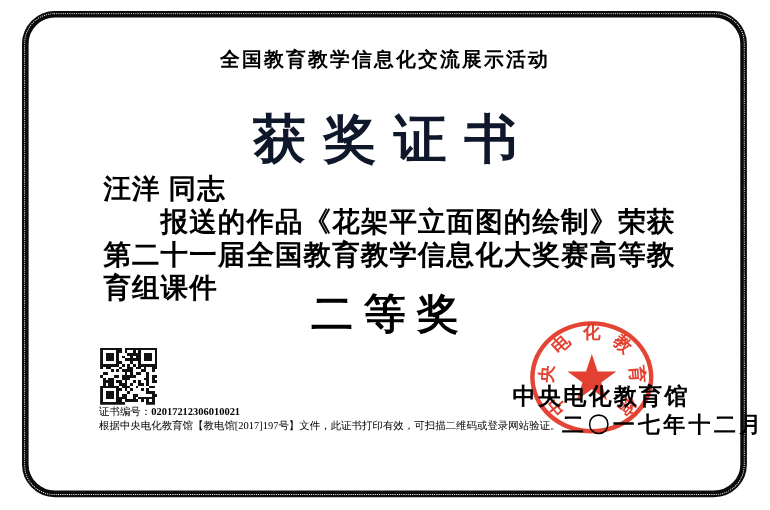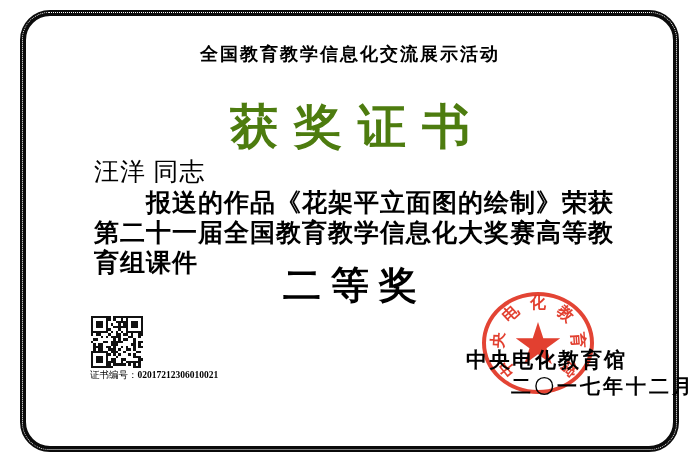--- a/index.html
+++ b/index.html
@@ -14,24 +14,24 @@
   .frame::after {
     content:""; position:absolute; inset:-4px; border:1px dotted #ffffff; border-radius:27px;
   }
   .header {
     position:absolute; left:0; top:42px; width:100%; text-align:center;
     font-family:Liberation Sans, sans-serif; font-weight:bold;
     font-size:18px; letter-spacing:2px;
   }
   .cert-title {
     position:absolute; left:0; top:95px; width:100%; text-align:center;
-    font-weight:bold; font-size:48px; color:#4d7c0f; letter-spacing:16px; text-indent:16px;
+    font-weight:bold; font-size:48px; color:#0f172a; letter-spacing:16px; text-indent:16px;
   }
   .recipient {
-    position:absolute; left:94px; top:155px; font-size:25px; font-weight:normal; letter-spacing:1px;
+    position:absolute; left:94px; top:155px; font-size:25px; font-weight:bold; letter-spacing:1px;
   }
   .body-text {
     position:absolute; left:94px; top:188px; width:522px;
     font-size:25px; font-weight:bold; line-height:30px; letter-spacing:1px;
   }
   .body-line-first { padding-left:50px;text-align:center; }
   .award {
     position:absolute; left:0; top:260px; width:100%; text-align:center;
     font-size:38px; font-weight:bold; letter-spacing:10px; text-indent:10px;
   }
@@ -320,20 +320,21 @@
       <rect x="6" y="20" width="1" height="1"></rect>
       <rect x="7" y="20" width="1" height="1"></rect>
       <rect x="8" y="20" width="1" height="1"></rect>
       <rect x="17" y="20" width="1" height="1"></rect>
       <rect x="18" y="20" width="1" height="1"></rect>
       <rect x="19" y="20" width="1" height="1"></rect>
     </svg></div>
 
 <div class="footer">
   <div><span>证书编号：</span><b>02017212306010021</b></div>
+  <div>根据中央电化教育馆【教电馆[2017]197号】文件，此证书打印有效，可扫描二维码或登录网站验证。</div>
 </div>
 
 <div class="issuer">中央电化教育馆</div>
 <div class="date">二〇一七年十二月</div>
 
 <div class="seal" id="seal">
   <span class="seal-star">★</span>
 <span class="seal-char" style="transform: translate(-50%, -50%) rotate(-129deg) translateY(-40px);">中</span>
     <span class="seal-char" style="transform: translate(-50%, -50%) rotate(-86deg) translateY(-40px);">央</span>
     <span class="seal-char" style="transform: translate(-50%, -50%) rotate(-43deg) translateY(-40px);">电</span>

